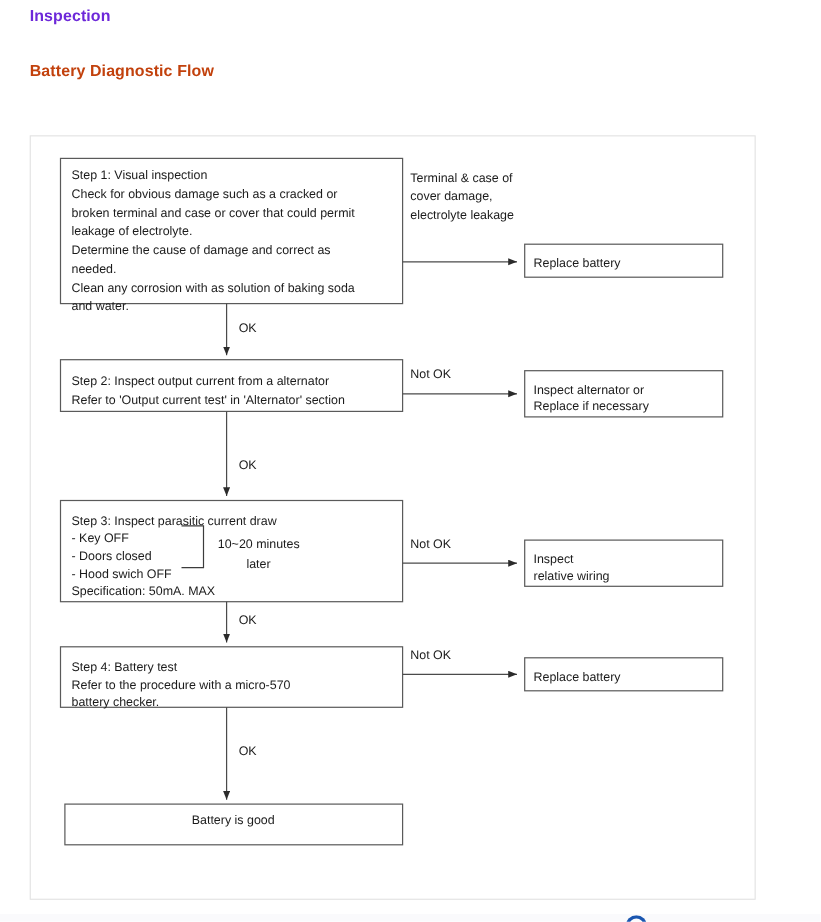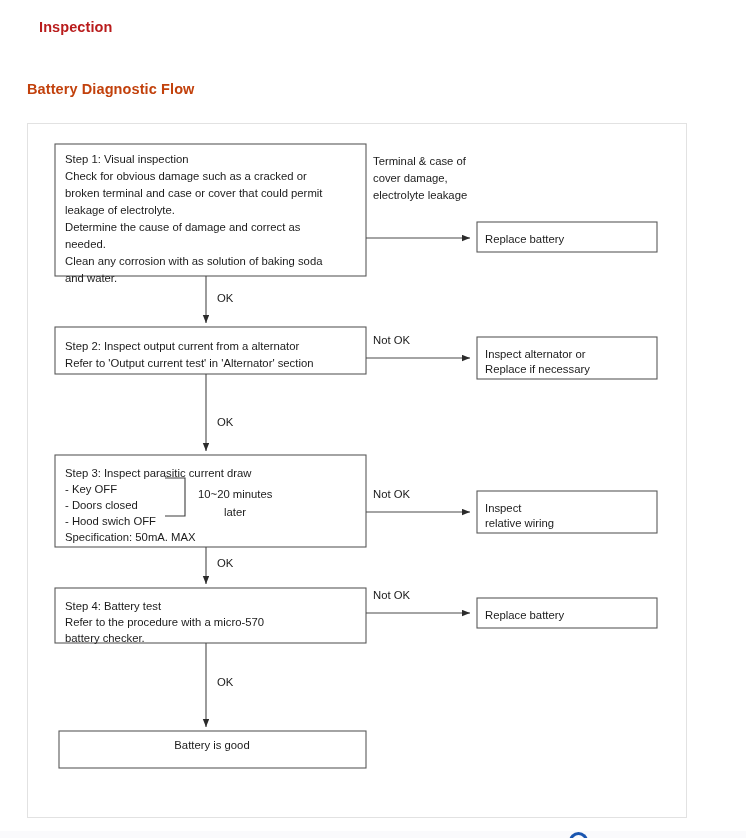--- a/index.html
+++ b/index.html
@@ -15,22 +15,22 @@
     overflow: hidden;
     position: relative;
   }
 
   .page-head {
     padding: 0 0 0 27px;
   }
   .heading-inspection {
     font-size: 14.5px;
     font-weight: bold;
-    color: #b91c1c;
-    margin: 12px;
+    color: #6d28d9;
+    margin: 0;
     padding-top: 7px;
     letter-spacing: 0.1px;
   }
   .heading-sub {
     font-size: 14.5px;
     font-weight: bold;
     color: #c2410c;
     margin: 0;
     padding-top: 34px;
     letter-spacing: 0.1px;

